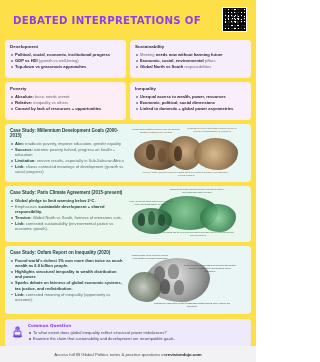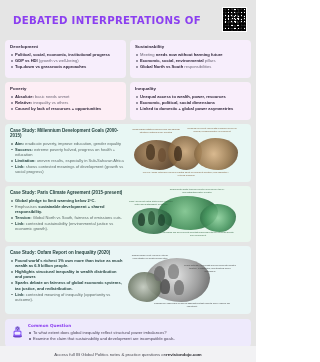--- a/index.html
+++ b/index.html
@@ -2,21 +2,21 @@
 <html><head>
 <meta charset="utf-8">
 <style>
   * { box-sizing: border-box; margin: 0; padding: 0; }
   html, body {
     width: 256px; height: 362px;
     background: #ffffff;
     font-family: "Liberation Sans", sans-serif;
     overflow: hidden;
   }
-  .page { position: relative; width: 256px; height: 362px; background: #e5e5e5; }
+  .page { position: relative; width: 256px; height: 362px; background: #fde047; }
 
   
   .header {
     position: relative;
     height: 40px;
     padding: 5px 52px 3px 10px;
     display: flex; flex-direction: column;
     align-items: center; justify-content: center;
   }
   .title {

